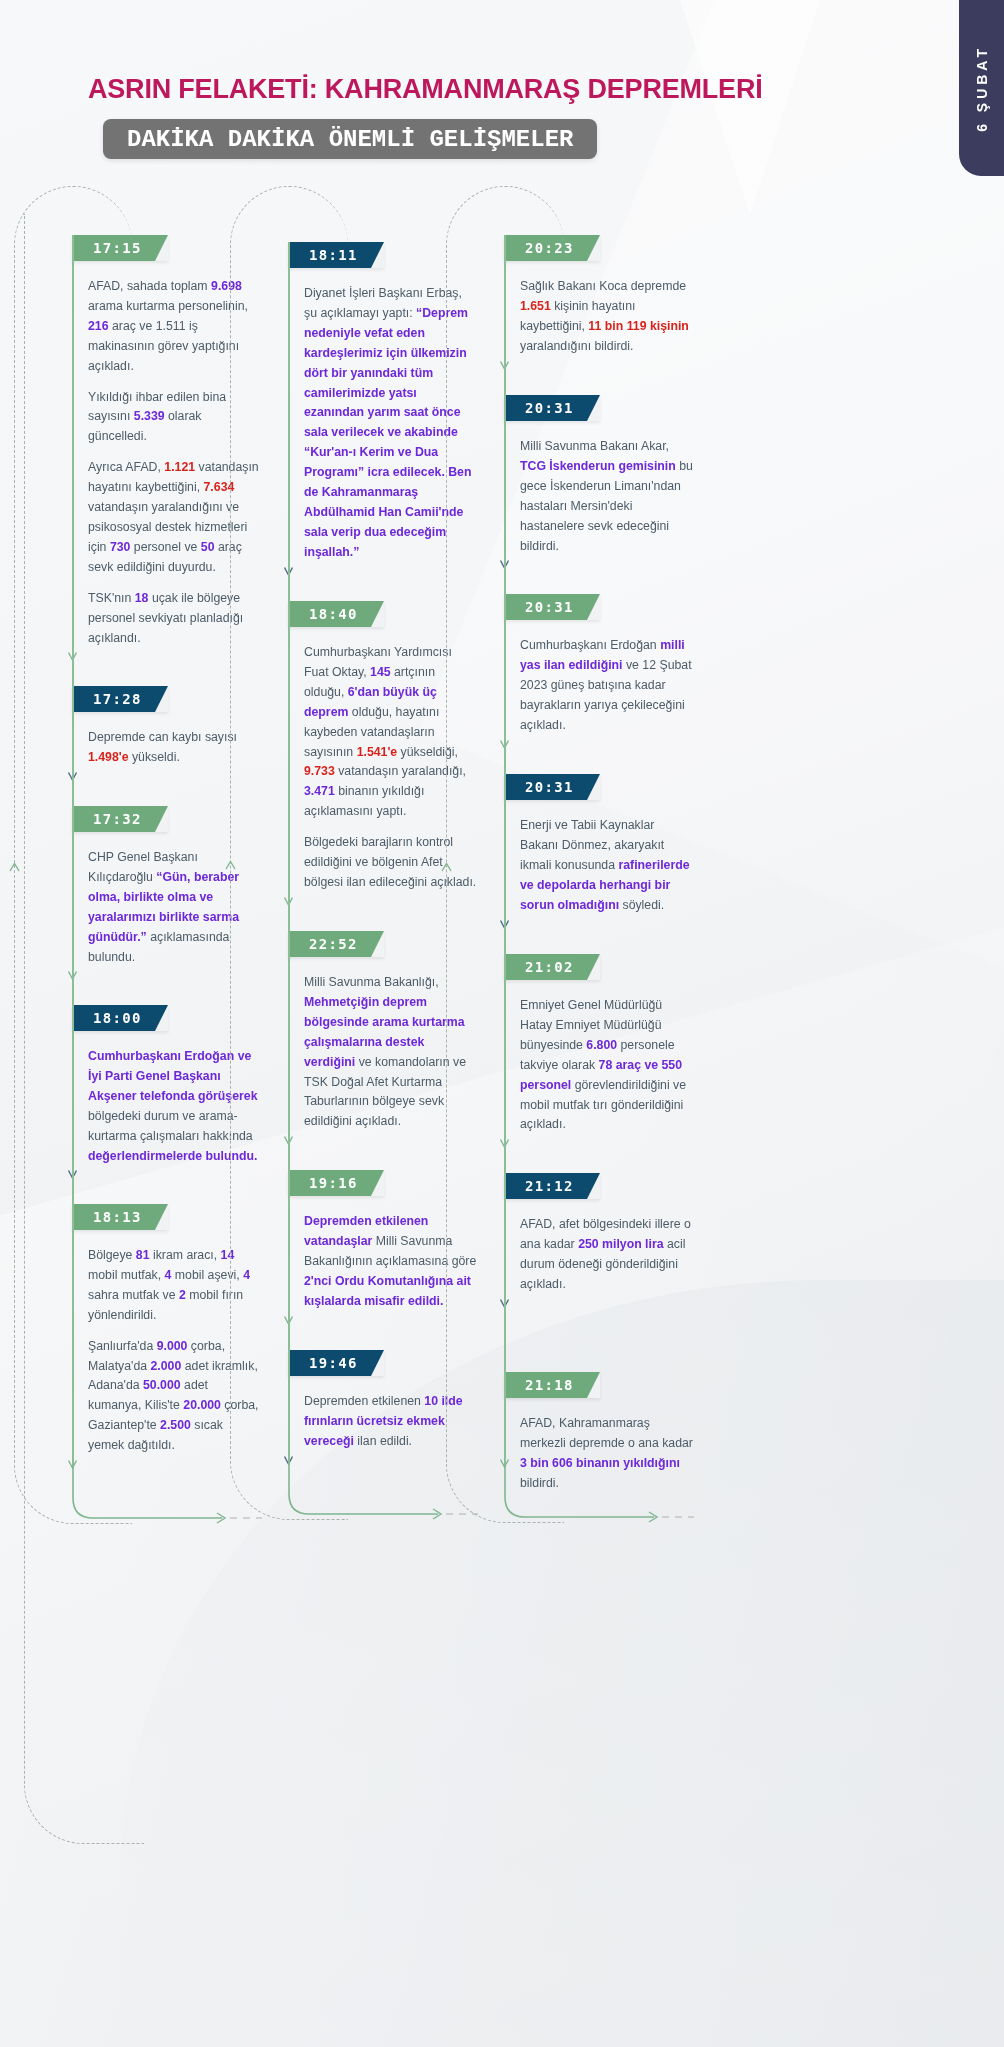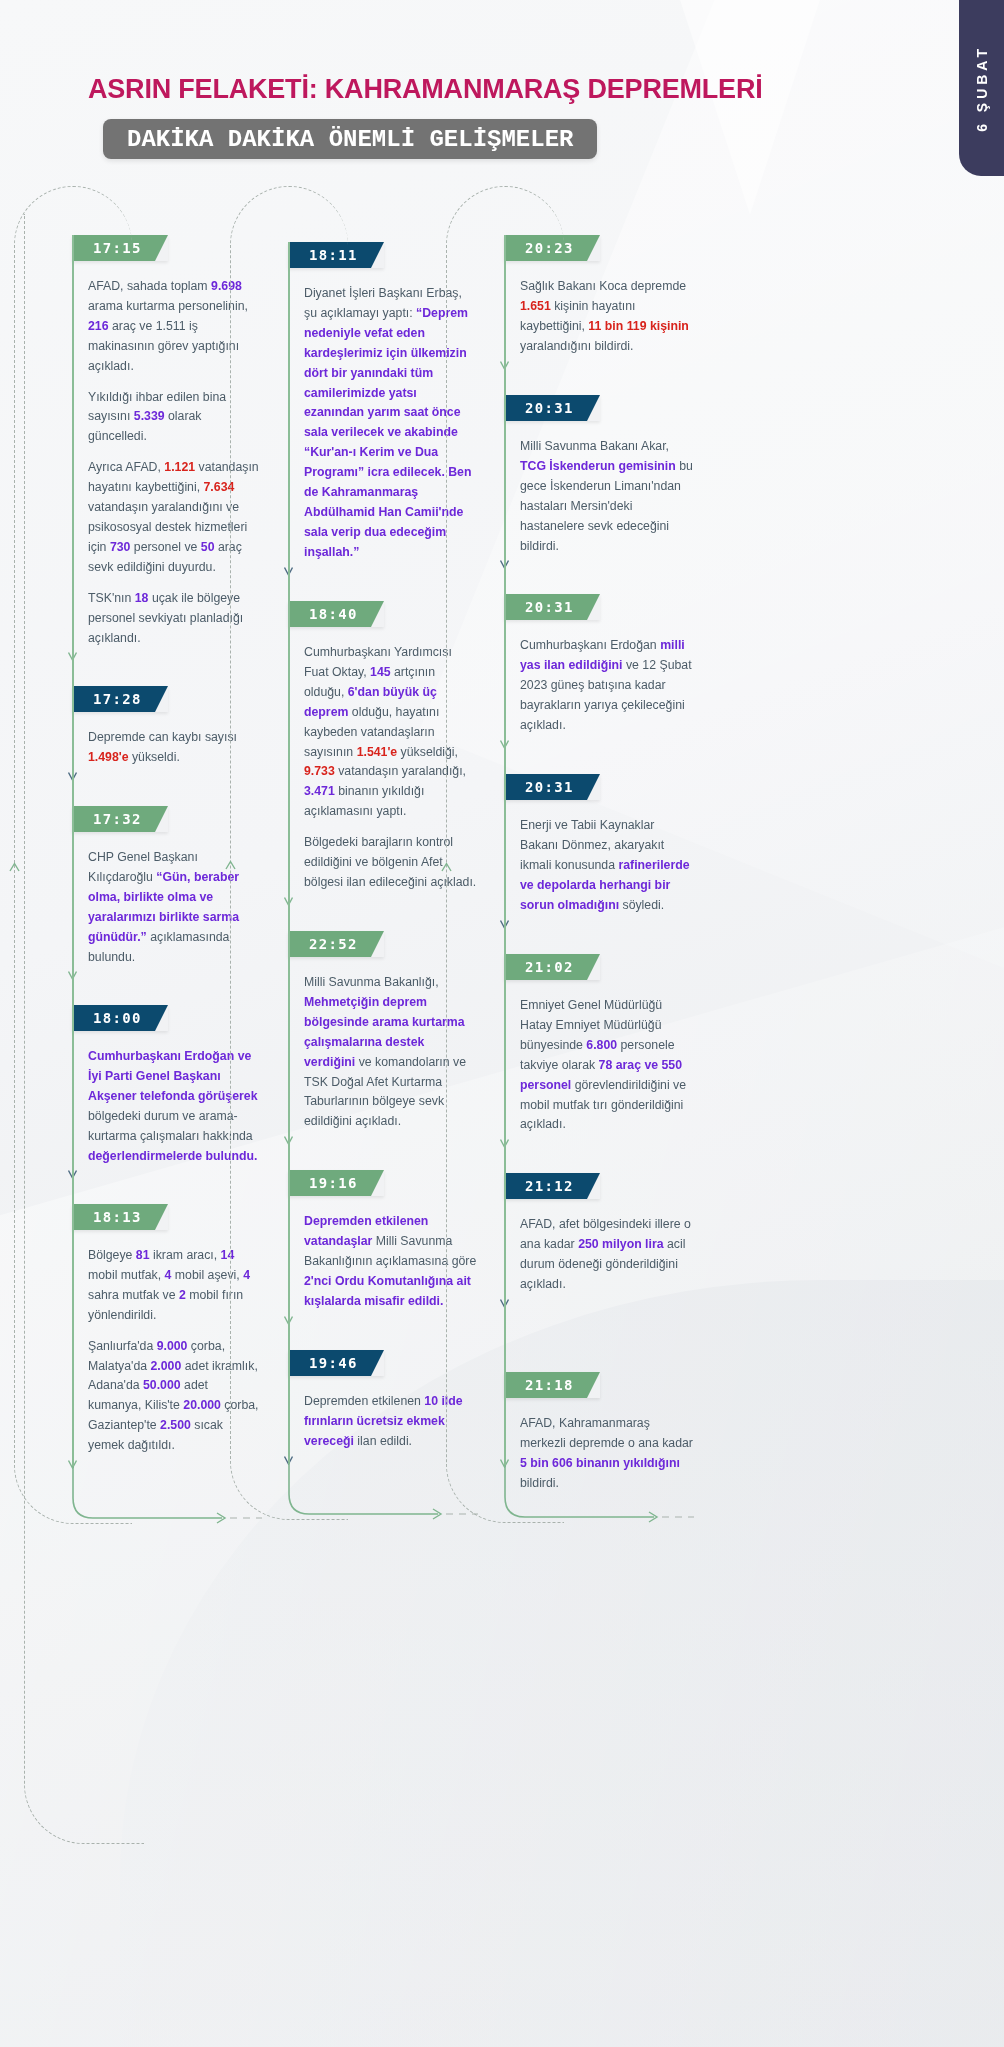--- a/index.html
+++ b/index.html
@@ -456,21 +456,21 @@
       <div class="arrow" style="top: 1099px;">
         <svg width="9" height="9" viewBox="0 0 9 9">
           <path d="M0.5 0.5 L4.5 8 L8.5 0.5" fill="none" stroke="#4d6b82" stroke-width="1.4"></path>
         </svg>
       </div>
       <div class="event" style="top: 1172px;">
         <div class="tag green">
           <span>21:18</span>
         </div>
         <div class="body-text">
-          <div class="para">AFAD, Kahramanmaraş merkezli depremde o ana kadar <b>5 bin 606 binanın yıkıldığını</b> bildirdi.</div>
+          <div class="para">AFAD, Kahramanmaraş merkezli depremde o ana kadar <b>3 bin 606 binanın yıkıldığını</b> bildirdi.</div>
         </div>
       </div>
       <div class="arrow" style="top: 1259px;">
         <svg width="9" height="9" viewBox="0 0 9 9">
           <path d="M0.5 0.5 L4.5 8 L8.5 0.5" fill="none" stroke="#7fb58f" stroke-width="1.4"></path>
         </svg>
       </div>
       <div class="spine" style="left: 0px; top: 35px; height: 1232px;"></div>
       <div class="elbow" style="left: 0px; top: 1265px; width: 190px; height: 60px;"><svg width="190" height="60" viewBox="0 0 190 60">
           <path d="M1 0 L1 32 Q1 52 21 52 L150 52" fill="none" stroke="#7fb58f" stroke-width="1.6"></path>

